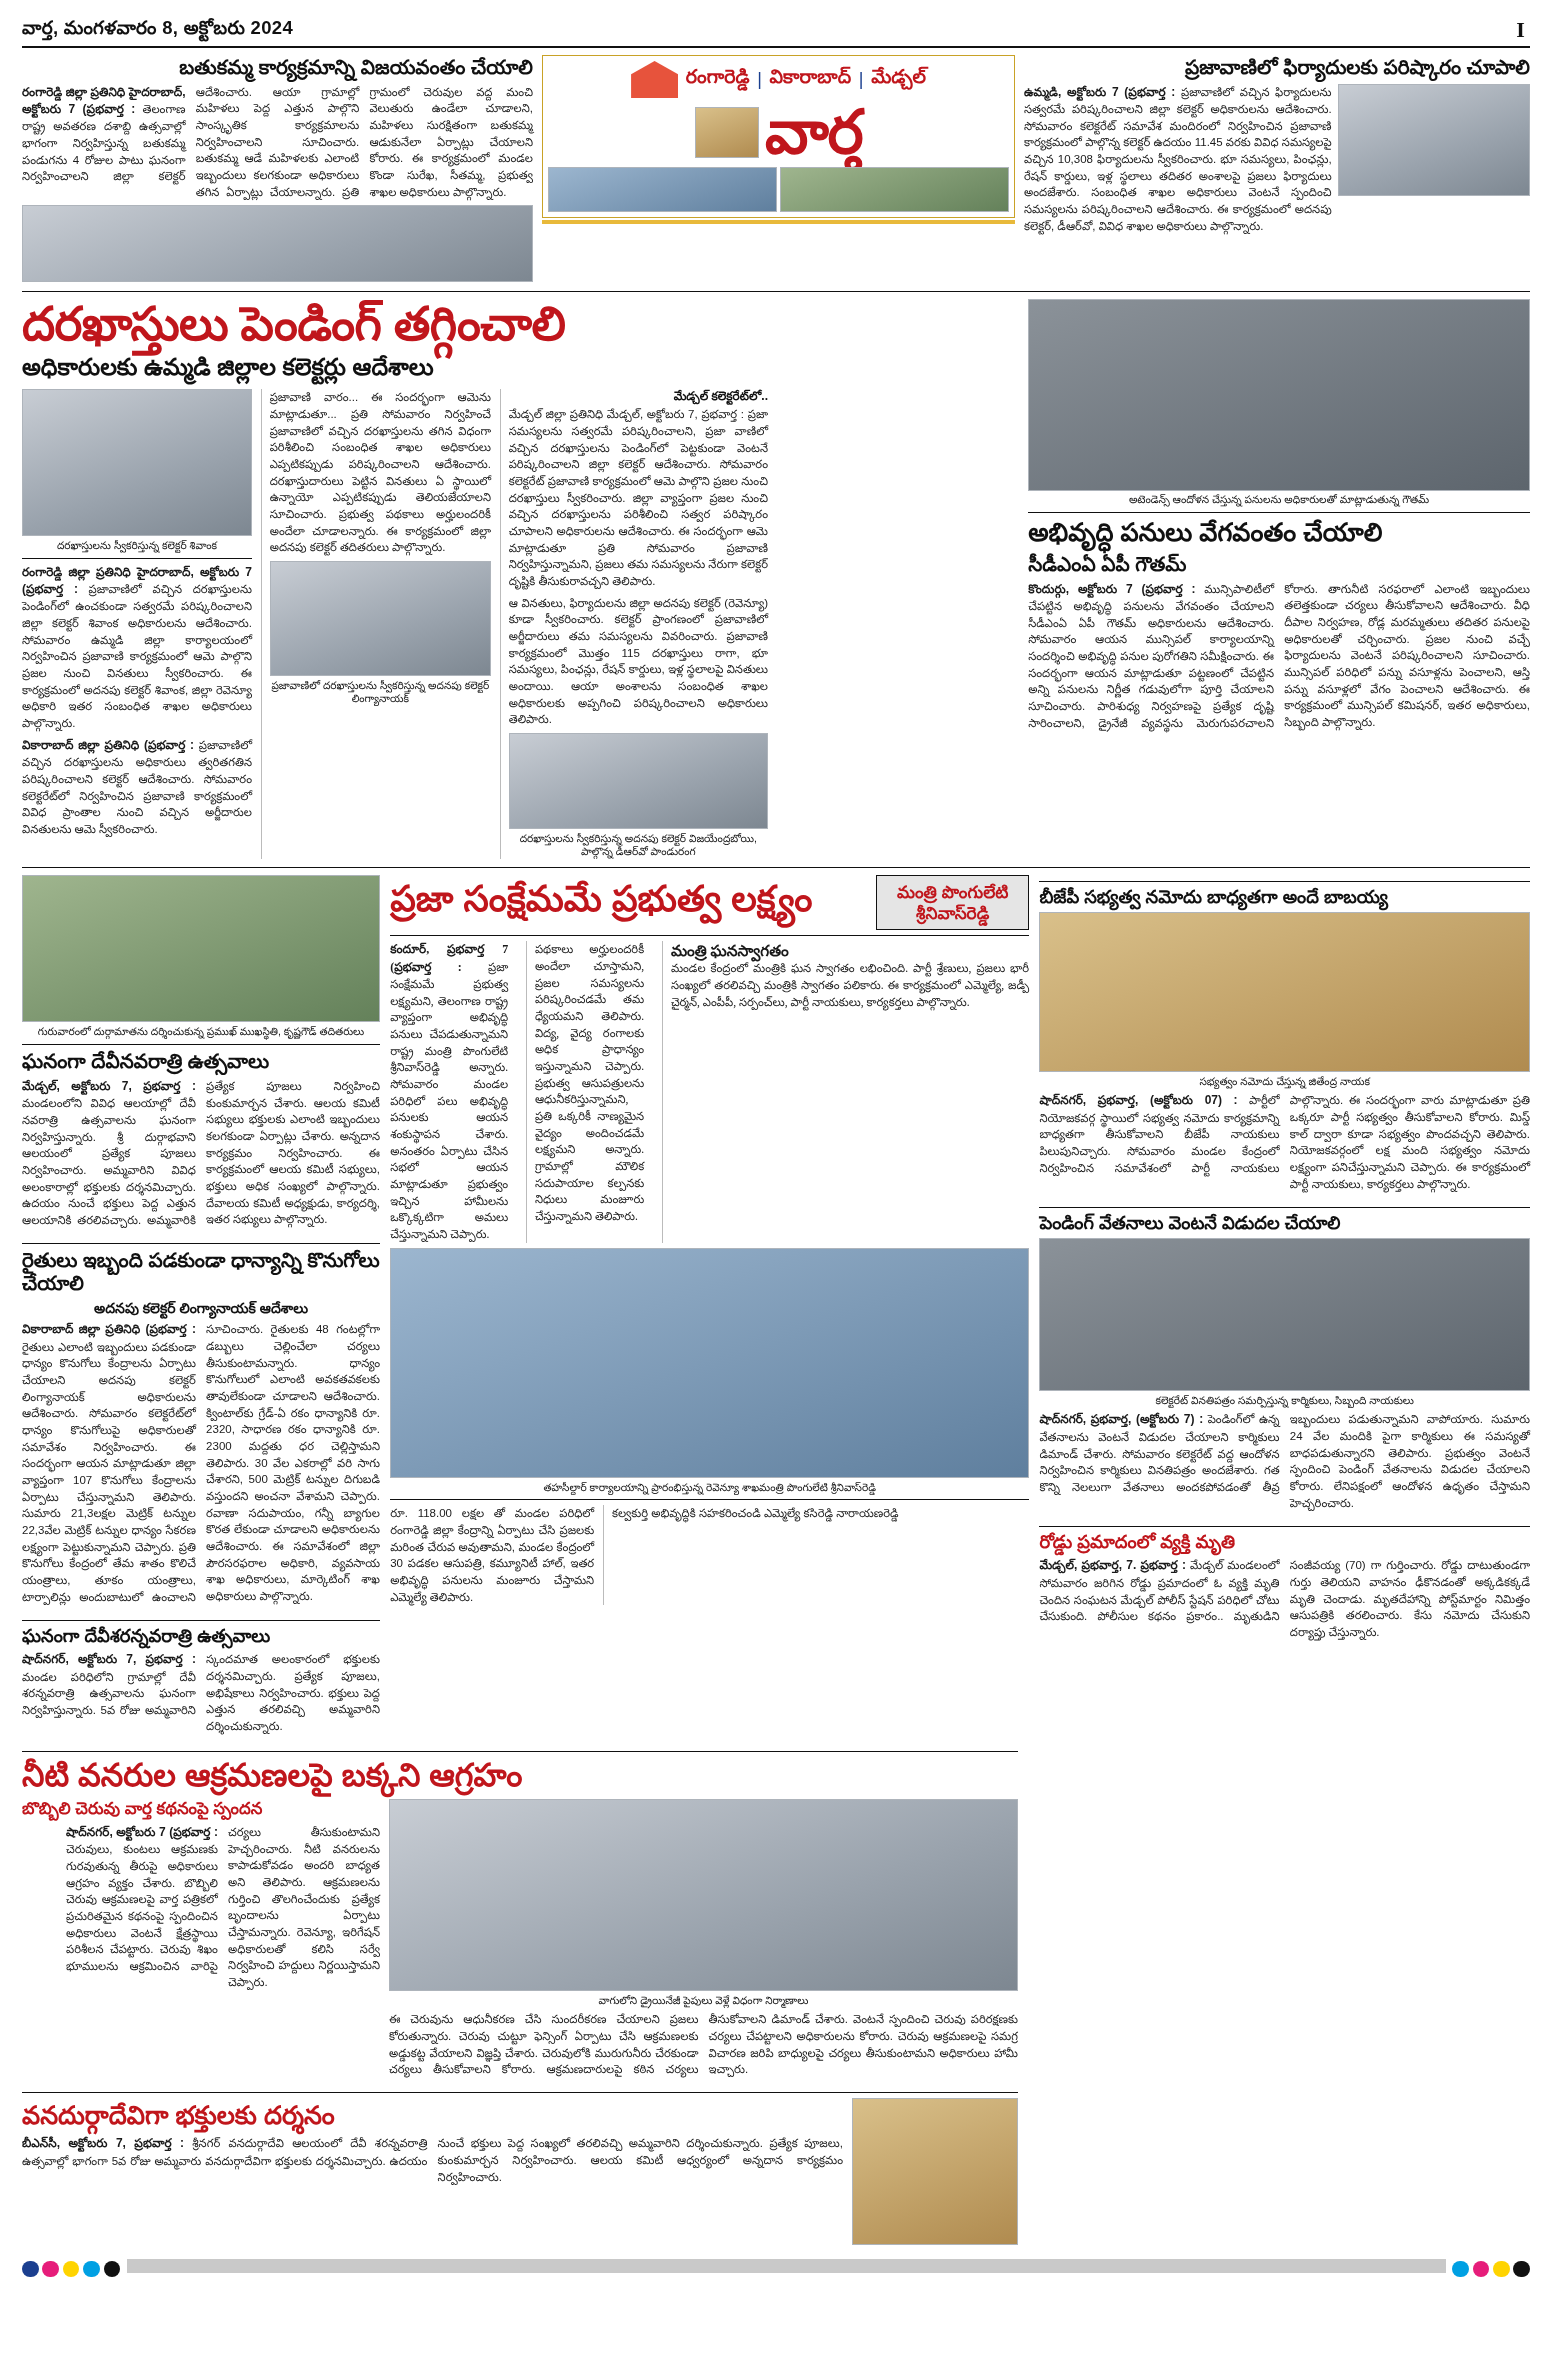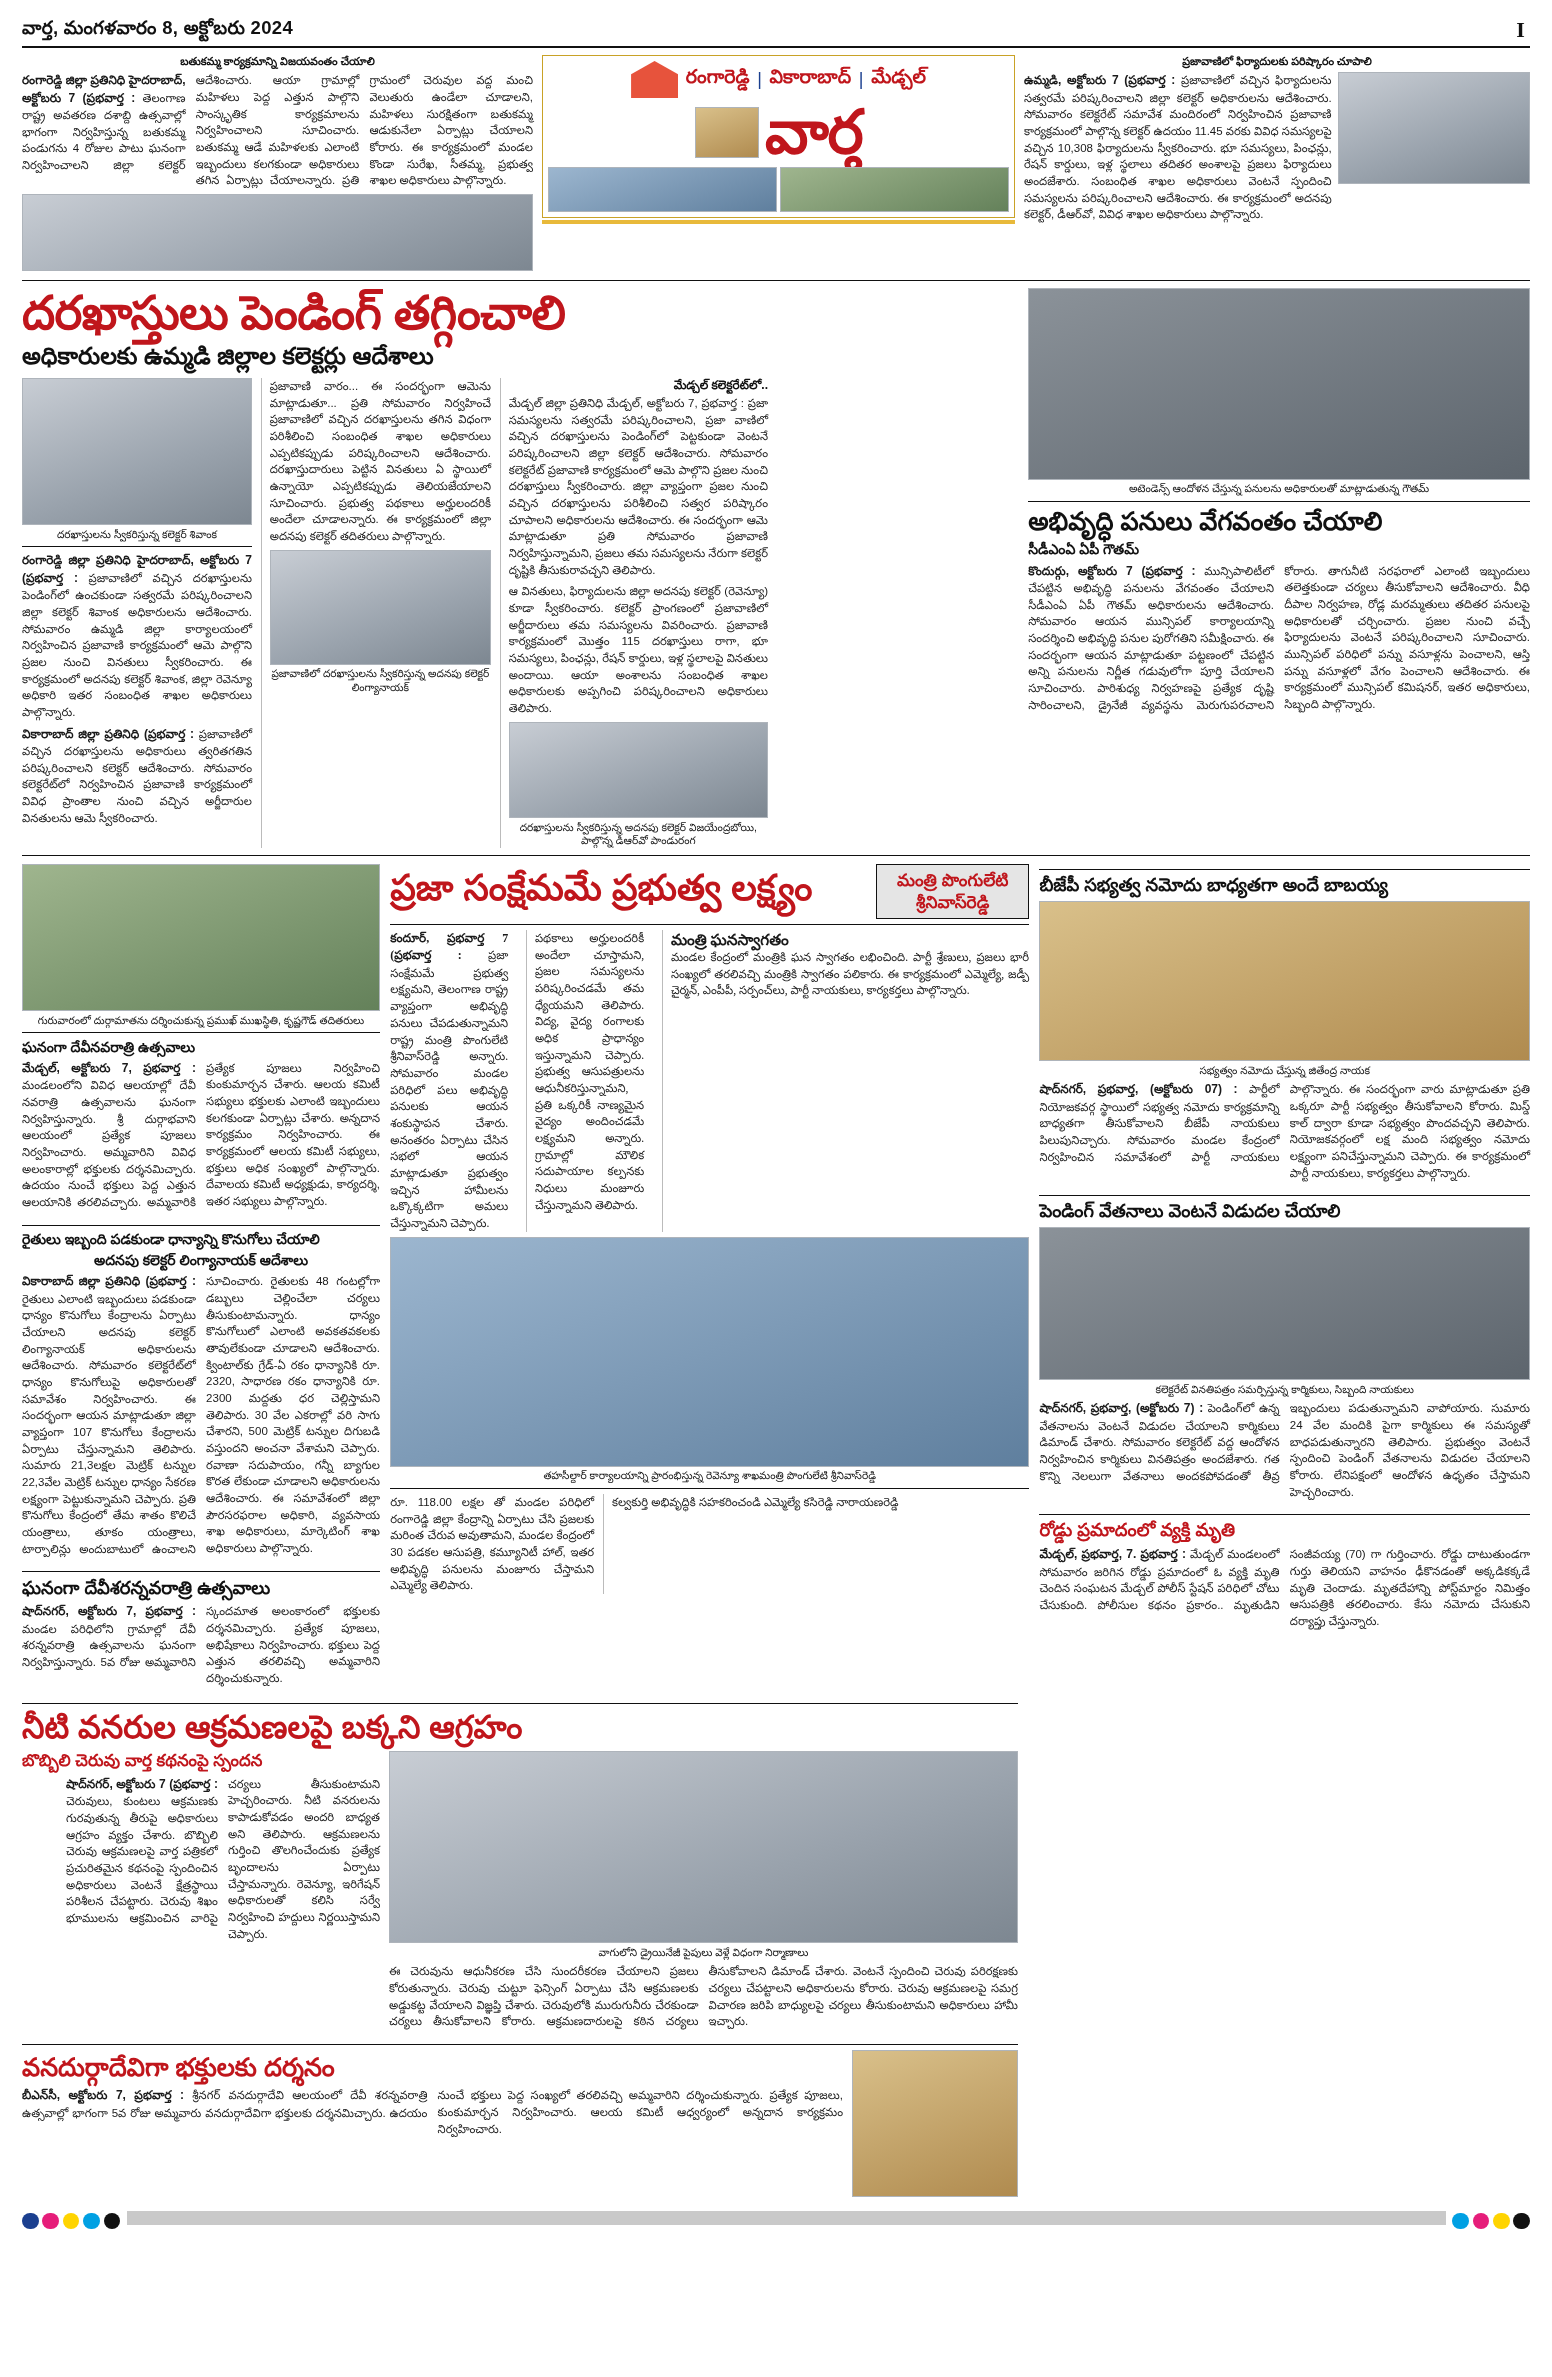--- a/index.html
+++ b/index.html
@@ -44,23 +44,23 @@
     display: flex;
     gap: 9px;
     margin-bottom: 9px;
   }
   .headcol { }
   .head-left { width: 511px; }
   .head-mid  { width: 473px; }
   .head-right{ width: 511px; flex: 1; }
 
   .col-head {
-    font-size: 11px;
-    font-weight: bold;
-    text-align: center;
+    font-size: 20px;
+    font-weight: bold;
+    text-align: right;
     line-height: 1.25;
     margin-bottom: 3.8px;
   }
   .byline {
     font-size: 12px;
     font-weight: bold;
   }
   .tx {
     font-size: 12.5px;
     line-height: 1.5;
@@ -157,21 +157,21 @@
   .vline { border-left: 0.6px solid #bbb; padding-left: 7.7px; }
   .hr-thin { border-top: 0.6px solid #111; margin: 5.1px 0; }
 
   .sec-title {
     font-size: 25.5px;
     font-weight: bold;
     line-height: 1.15;
     margin: 2.6px 0 5.1px 0;
   }
   .sec-title.red { color: #c0161c; }
-  .sec-title.mid { font-size: 14px; }
+  .sec-title.mid { font-size: 20px; }
   .sec-title.sm  { font-size: 18px; }
 
   .band {
     display: flex;
     gap: 10.2px;
     margin-top: 7.7px;
   }
   .colA { width: 358px; }
   .colB { width: 639px; }
   .colC { flex: 1; }

